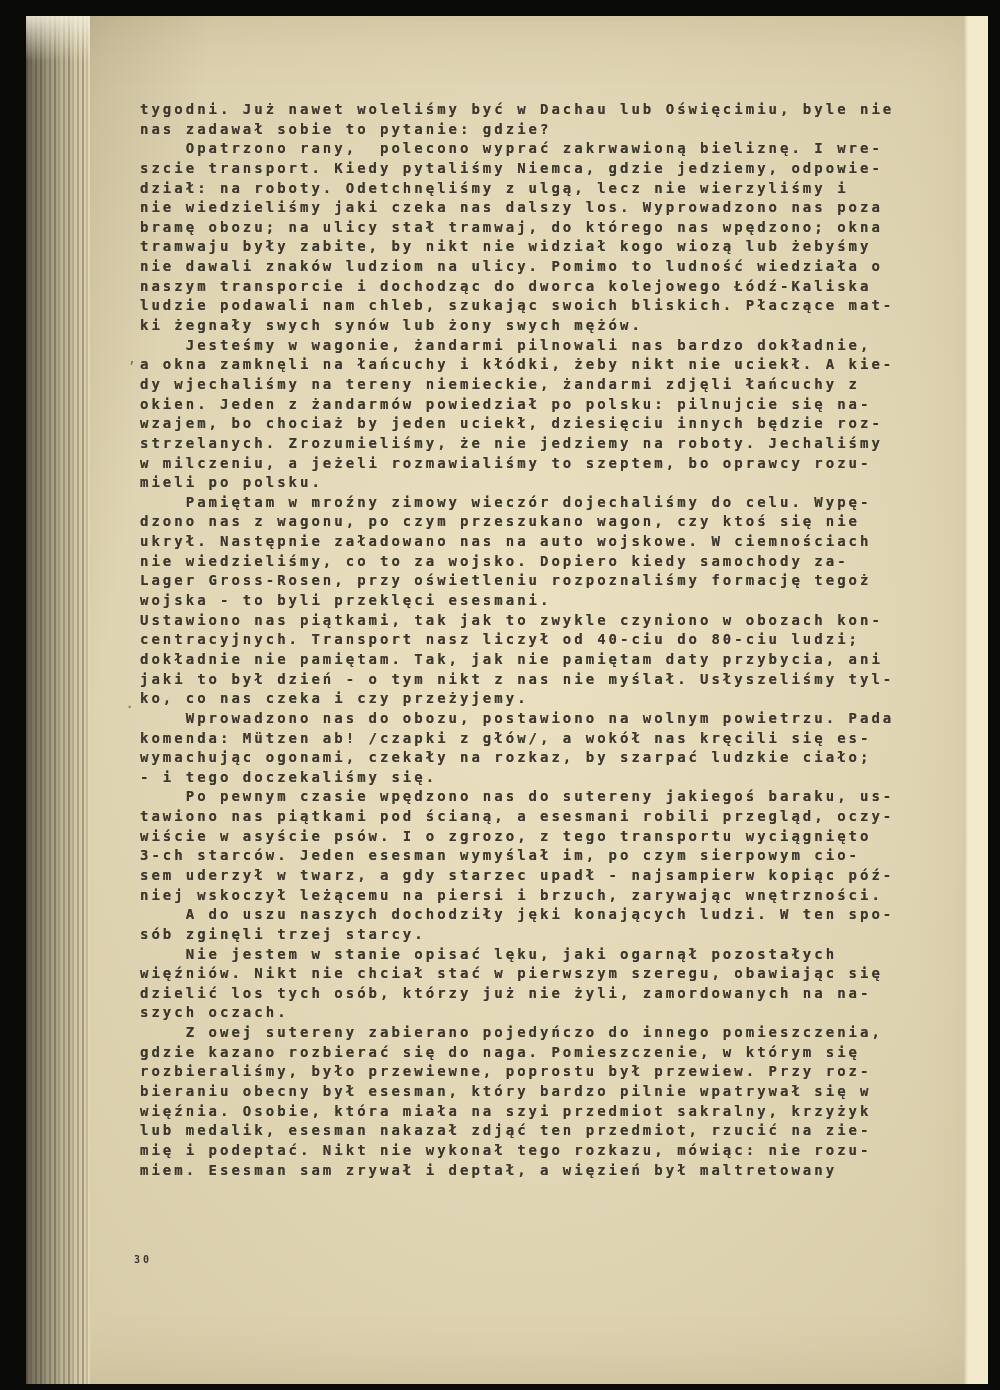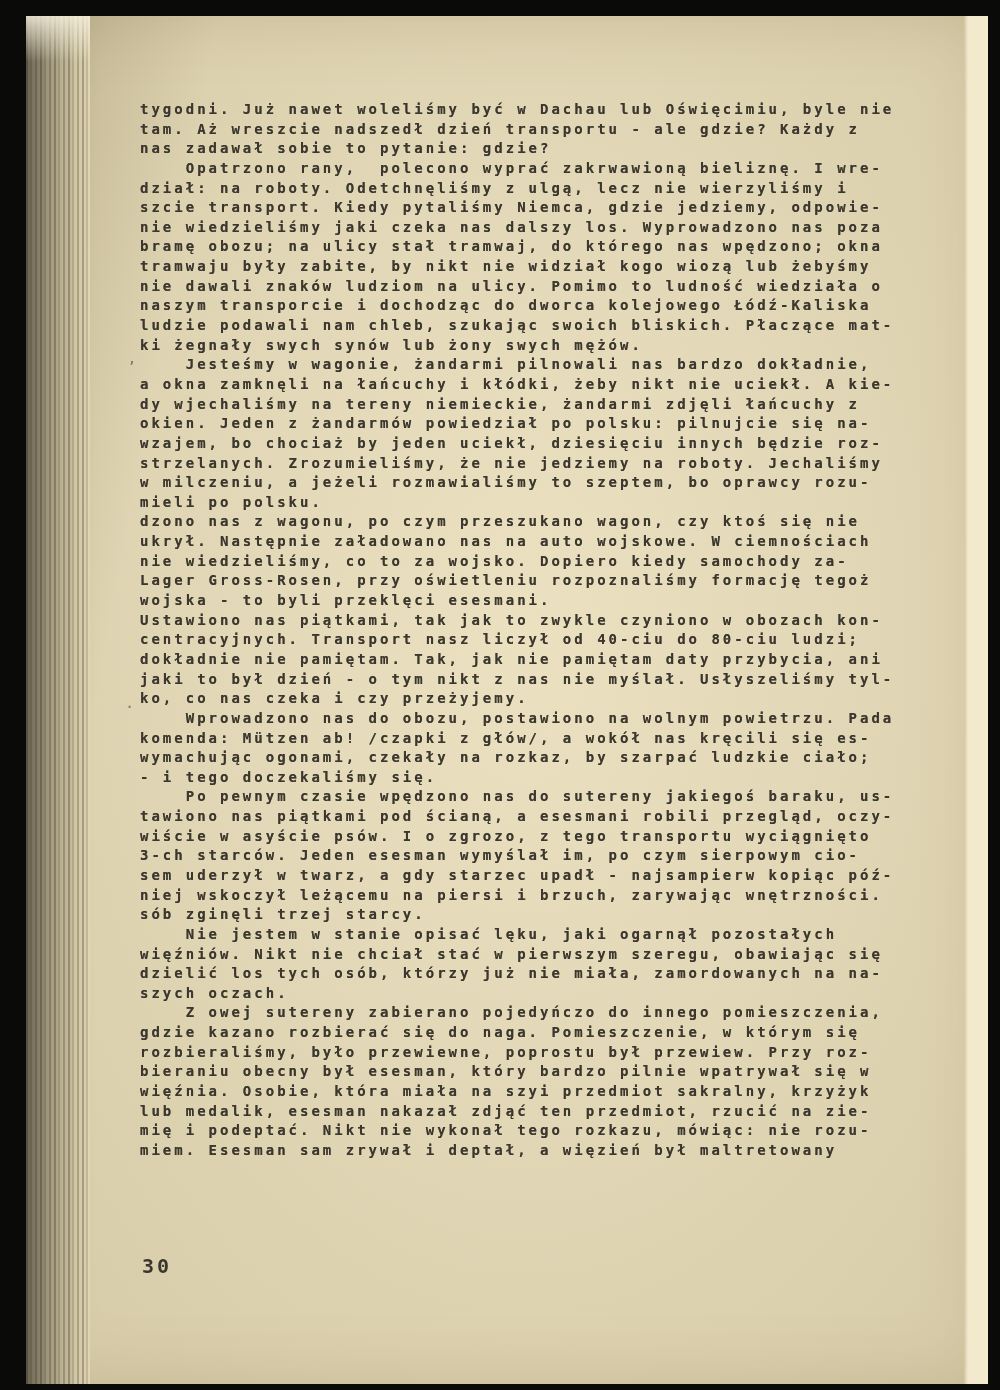--- a/index.html
+++ b/index.html
@@ -58,23 +58,23 @@
     letter-spacing: 3px;
     text-shadow: 0 0 0.6px rgba(55,50,40,.55);
   }
   .line {
     white-space: pre;
     height: 19.65px;
     line-height: 19.65px;
   }
   .page-number {
     position: absolute;
-    left: 142px; top: 1254px;
+    left: 134px; top: 1254px;
     color: var(--ink, #3b372e);
-    font-size: 20px;
+    font-size: 10px;
     font-weight: 700;
     letter-spacing: 3px;
   }
   .artifact {
     position: absolute;
     color: rgba(55,50,40,.55);
     font-size: 12px;
     font-weight: 700;
   }
 </style>
@@ -82,64 +82,65 @@
 <body>
 
 <div class="scan">
   <div class="page"></div>
   <div class="edges-left"></div>
   <div class="edges-left-top"></div>
   <div class="edge-right"></div>
 
   <div class="text-block">
       <div class="line">tygodni. Już nawet woleliśmy być w Dachau lub Oświęcimiu, byle nie</div>
-      <div class="line">tam. Aż wreszcie nadszedł dzień transportu - ale gdzie? Każdy z</div>
       <div class="line">nas zadawał sobie to pytanie: gdzie?</div>
       <div class="line">    Opatrzono rany,  polecono wyprać zakrwawioną bieliznę. I wre-</div>
+      <div class="line">szcie transport. Kiedy pytaliśmy Niemca, gdzie jedziemy, odpowie-</div>
       <div class="line">dział: na roboty. Odetchnęliśmy z ulgą, lecz nie wierzyliśmy i</div>
-      <div class="line">szcie transport. Kiedy pytaliśmy Niemca, gdzie jedziemy, odpowie-</div>
       <div class="line">nie wiedzieliśmy jaki czeka nas dalszy los. Wyprowadzono nas poza</div>
       <div class="line">bramę obozu; na ulicy stał tramwaj, do którego nas wpędzono; okna</div>
       <div class="line">tramwaju były zabite, by nikt nie widział kogo wiozą lub żebyśmy</div>
       <div class="line">nie dawali znaków ludziom na ulicy. Pomimo to ludność wiedziała o</div>
       <div class="line">naszym transporcie i dochodząc do dworca kolejowego Łódź-Kaliska</div>
       <div class="line">ludzie podawali nam chleb, szukając swoich bliskich. Płaczące mat-</div>
       <div class="line">ki żegnały swych synów lub żony swych mężów.</div>
       <div class="line">    Jesteśmy w wagonie, żandarmi pilnowali nas bardzo dokładnie,</div>
       <div class="line">a okna zamknęli na łańcuchy i kłódki, żeby nikt nie uciekł. A kie-</div>
       <div class="line">dy wjechaliśmy na tereny niemieckie, żandarmi zdjęli łańcuchy z</div>
       <div class="line">okien. Jeden z żandarmów powiedział po polsku: pilnujcie się na-</div>
       <div class="line">wzajem, bo chociaż by jeden uciekł, dziesięciu innych będzie roz-</div>
       <div class="line">strzelanych. Zrozumieliśmy, że nie jedziemy na roboty. Jechaliśmy</div>
       <div class="line">w milczeniu, a jeżeli rozmawialiśmy to szeptem, bo oprawcy rozu-</div>
       <div class="line">mieli po polsku.</div>
+      <div class="line">    Pamiętam w mroźny zimowy wieczór dojechaliśmy do celu. Wypę-</div>
       <div class="line">dzono nas z wagonu, po czym przeszukano wagon, czy ktoś się nie</div>
       <div class="line">ukrył. Następnie załadowano nas na auto wojskowe. W ciemnościach</div>
       <div class="line">nie wiedzieliśmy, co to za wojsko. Dopiero kiedy samochody za-</div>
       <div class="line">Lager Gross-Rosen, przy oświetleniu rozpoznaliśmy formację tegoż</div>
       <div class="line">wojska - to byli przeklęci esesmani.</div>
       <div class="line">Ustawiono nas piątkami, tak jak to zwykle czyniono w obozach kon-</div>
       <div class="line">centracyjnych. Transport nasz liczył od 40-ciu do 80-ciu ludzi;</div>
       <div class="line">dokładnie nie pamiętam. Tak, jak nie pamiętam daty przybycia, ani</div>
       <div class="line">jaki to był dzień - o tym nikt z nas nie myślał. Usłyszeliśmy tyl-</div>
       <div class="line">ko, co nas czeka i czy przeżyjemy.</div>
       <div class="line">    Wprowadzono nas do obozu, postawiono na wolnym powietrzu. Pada</div>
       <div class="line">komenda: Mützen ab! /czapki z głów/, a wokół nas kręcili się es-</div>
       <div class="line">wymachując ogonami, czekały na rozkaz, by szarpać ludzkie ciało;</div>
       <div class="line">- i tego doczekaliśmy się.</div>
       <div class="line">    Po pewnym czasie wpędzono nas do sutereny jakiegoś baraku, us-</div>
       <div class="line">tawiono nas piątkami pod ścianą, a esesmani robili przegląd, oczy-</div>
       <div class="line">wiście w asyście psów. I o zgrozo, z tego transportu wyciągnięto</div>
       <div class="line">3-ch starców. Jeden esesman wymyślał im, po czym sierpowym cio-</div>
       <div class="line">sem uderzył w twarz, a gdy starzec upadł - najsampierw kopiąc póź-</div>
       <div class="line">niej wskoczył leżącemu na piersi i brzuch, zarywając wnętrzności.</div>
+      <div class="line">    A do uszu naszych dochodziły jęki konających ludzi. W ten spo-</div>
       <div class="line">sób zginęli trzej starcy.</div>
       <div class="line">    Nie jestem w stanie opisać lęku, jaki ogarnął pozostałych</div>
       <div class="line">więźniów. Nikt nie chciał stać w pierwszym szeregu, obawiając się</div>
-      <div class="line">dzielić los tych osób, którzy już nie miała, zamordowanych na na-</div>
+      <div class="line">dzielić los tych osób, którzy już nie żyli, zamordowanych na na-</div>
       <div class="line">szych oczach.</div>
       <div class="line">    Z owej sutereny zabierano pojedyńczo do innego pomieszczenia,</div>
       <div class="line">gdzie kazano rozbierać się do naga. Pomieszczenie, w którym się</div>
       <div class="line">rozbieraliśmy, było przewiewne, poprostu był przewiew. Przy roz-</div>
       <div class="line">bieraniu obecny był esesman, który bardzo pilnie wpatrywał się w</div>
       <div class="line">więźnia. Osobie, która miała na szyi przedmiot sakralny, krzyżyk</div>
       <div class="line">lub medalik, esesman nakazał zdjąć ten przedmiot, rzucić na zie-</div>
       <div class="line">mię i podeptać. Nikt nie wykonał tego rozkazu, mówiąc: nie rozu-</div>
       <div class="line">miem. Esesman sam zrywał i deptał, a więzień był maltretowany</div>
     </div>

